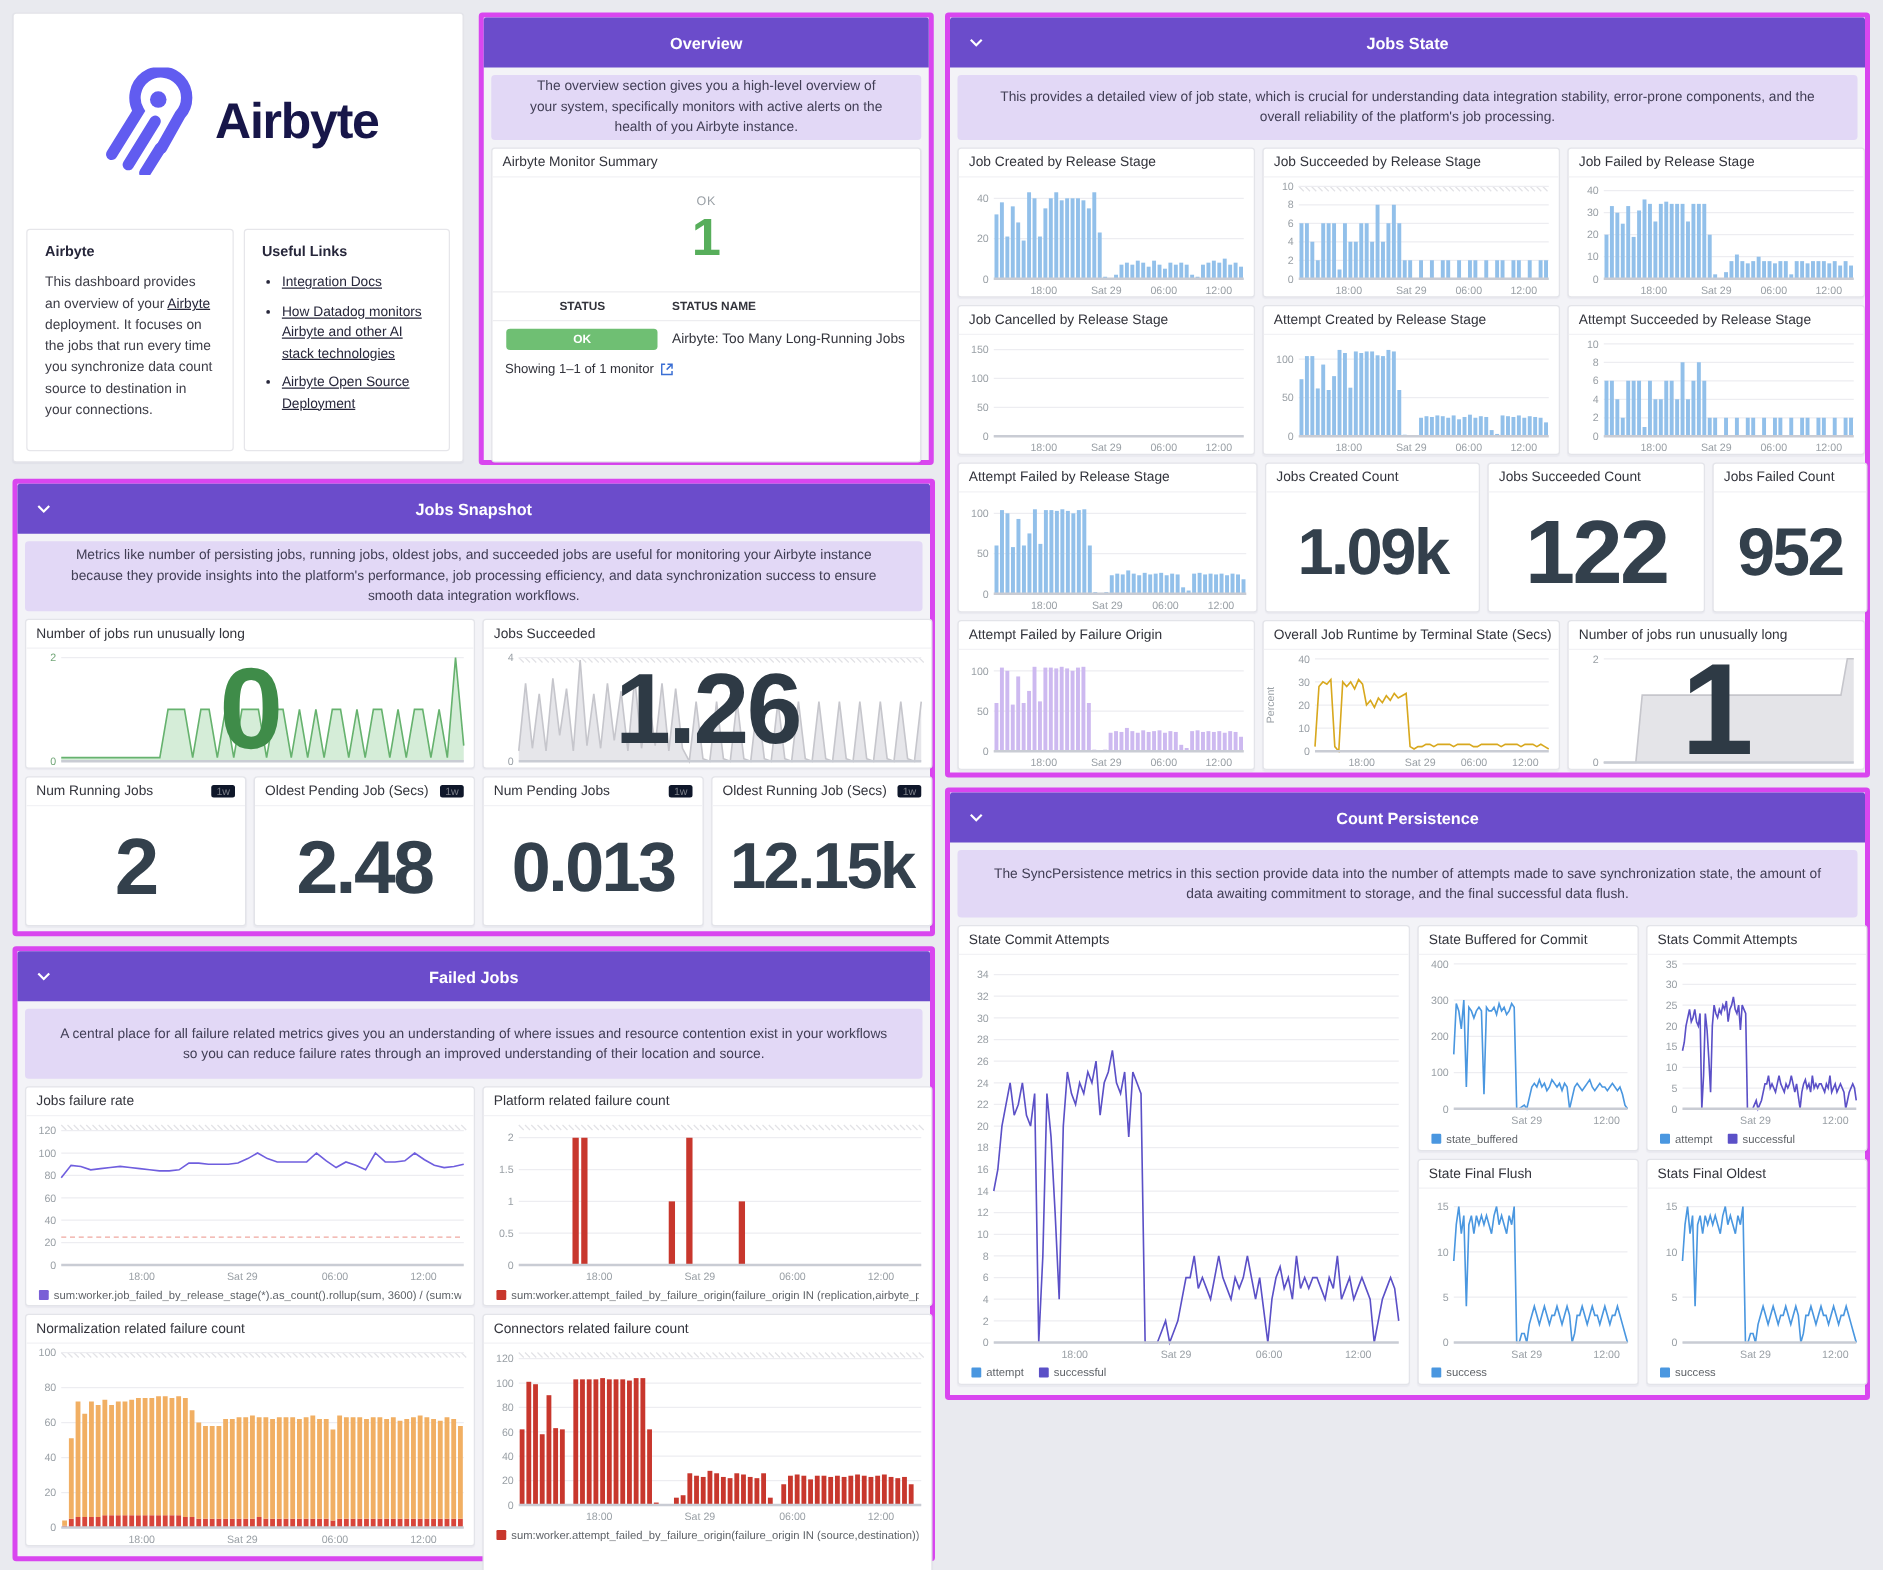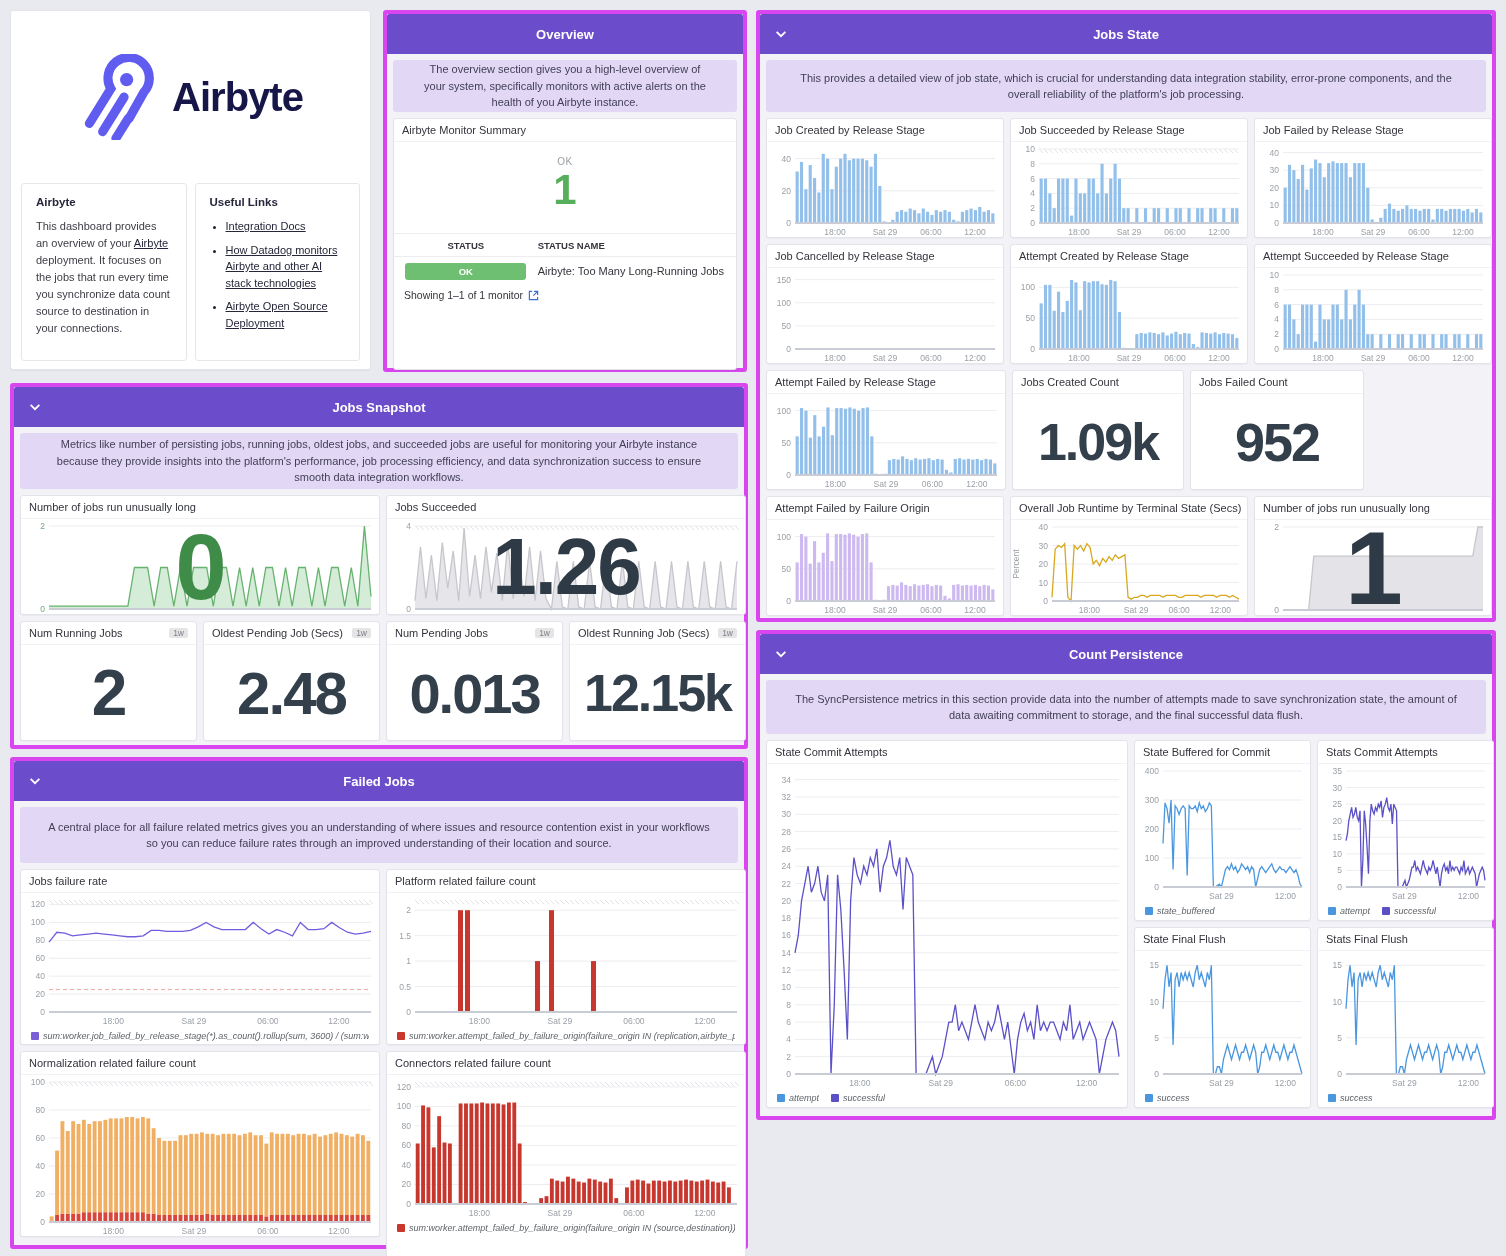--- a/index.html
+++ b/index.html
@@ -3,27 +3,27 @@
 <meta charset="utf-8">
 <style>
   html,body{margin:0;padding:0;}
   body{width:1506px;height:1256px;background:#e9eaef;font-family:"Liberation Sans",sans-serif;position:relative;overflow:hidden;}
   .group{position:absolute;background:#f3f3f7;border:4px solid #d946ef;border-radius:3px;box-sizing:border-box;}
   .hdr{height:40px;background:#6b4ccb;display:flex;align-items:center;justify-content:center;color:#fff;font-weight:bold;font-size:13px;position:relative;border-radius:2px 2px 0 0;}
   .hdr .chev{position:absolute;left:14px;top:13px;width:14px;height:14px;cursor:pointer;}
   .note{margin:6px;background:#e2d8f6;border-radius:3px;color:#413e55;font-size:11px;line-height:1.5;display:flex;align-items:center;justify-content:center;text-align:center;padding:6px 26px;box-sizing:border-box;}
   .card{background:#fff;border:1px solid #e3e4e9;border-radius:3px;box-shadow:0 1px 1px rgba(26,26,77,.04);overflow:hidden;position:relative;box-sizing:border-box;}
   .ct{height:22px;line-height:22px;padding:0 8px;font-size:11px;color:#33343c;border-bottom:1px solid #f2f2f5;display:flex;justify-content:space-between;align-items:center;white-space:nowrap;overflow:hidden;}
-  .badge{background:#e5e5e5;border-radius:2px;color:#7d818a;font-size:8.5px;padding:1px 4px;line-height:1;}
+  .badge{background:#0f172a;border-radius:2px;color:#7d818a;font-size:8.5px;padding:1px 4px;line-height:1;}
   .badge:empty{display:none;}
   .plot{position:relative;}
   .plot svg{display:block;}
   .legend{height:18px;display:flex;align-items:center;gap:12px;padding:0 10px;font-size:9px;color:#5f6368;white-space:nowrap;overflow:hidden;}
   .legend .sw{width:8px;height:8px;border-radius:1px;display:inline-block;margin-right:4px;flex:none;}
-  .legend .li{display:flex;align-items:center;overflow:hidden;text-overflow:ellipsis;font-style:italic;}
+  .legend .li{display:flex;align-items:center;overflow:hidden;text-overflow:ellipsis;}
   .bignum{position:absolute;inset:0;display:flex;align-items:center;justify-content:center;font-weight:800;pointer-events:none;letter-spacing:-2px;}
   .bigval{display:flex;align-items:center;justify-content:center;font-weight:800;color:#33404c;letter-spacing:-2px;}
   .row{display:grid;gap:6px;margin:6px;}
   
   #logo-card{position:absolute;left:10px;top:10px;width:361px;height:360px;}
   .logo-area{height:172px;display:flex;align-items:center;justify-content:center;gap:10px;}
   .brand{font-size:40px;font-weight:bold;color:#171649;letter-spacing:-1px;}
   .logo-sub{display:flex;gap:8px;margin:0 10px;}
   .subcard{flex:1;border:1px solid #e6e6ea;border-radius:3px;padding:12px 14px;height:152px;overflow:hidden;}
   .subcard h4{margin:0 0 10px;font-size:11.5px;color:#26263a;}
@@ -578,20 +578,26 @@
             <text x="165.36" y="93" text-anchor="middle" fill="#9aa0a6" font-size="8.5" font-family="&quot;Liberation Sans&quot;,sans-serif">06:00</text>
             <text x="209.8" y="93" text-anchor="middle" fill="#9aa0a6" font-size="8.5" font-family="&quot;Liberation Sans&quot;,sans-serif">12:00</text>
           </svg>
         </div>
     </div>
     <div class="card" style="height:120px">
       <div class="ct">
           <span>Jobs Created Count</span>
         </div>
       <div class="bigval" style="height:96px;font-size:52px">1.09k</div>
+    </div>
+    <div class="card" style="height:120px">
+      <div class="ct">
+          <span>Jobs Succeeded Count</span>
+        </div>
+      <div class="bigval" style="height:96px;font-size:72px">122</div>
     </div>
     <div class="card" style="height:120px">
       <div class="ct">
           <span>Jobs Failed Count</span>
         </div>
       <div class="bigval" style="height:96px;font-size:54px">952</div>
     </div>
   </div>
 
   <div class="row" style="grid-template-columns:238px 238px 238px;">
@@ -1594,21 +1600,21 @@
           </div>
       <div class="legend">
             <span class="li">
               <span class="sw" style="background: rgb(74, 151, 224);"></span>
               <span>success</span>
             </span>
           </div>
         </div>
       <div class="card" style="height:181px">
         <div class="ct">
-            <span>Stats Final Flush</span>
+            <span>Stats Final Oldest</span>
           </div>
         <div class="plot" style="height:138px">
             <svg width="175" height="138">
               <line x1="28" x2="167" y1="123" y2="123" stroke="#ededf1" stroke-width="1"></line>
               <text x="24" y="126" text-anchor="end" fill="#9aa0a6" font-size="8.5" font-family="&quot;Liberation Sans&quot;,sans-serif">0</text>
               <line x1="28" x2="167" y1="86.75" y2="86.75" stroke="#ededf1" stroke-width="1"></line>
               <text x="24" y="89.75" text-anchor="end" fill="#9aa0a6" font-size="8.5" font-family="&quot;Liberation Sans&quot;,sans-serif">5</text>
               <line x1="28" x2="167" y1="50.5" y2="50.5" stroke="#ededf1" stroke-width="1"></line>
               <text x="24" y="53.5" text-anchor="end" fill="#9aa0a6" font-size="8.5" font-family="&quot;Liberation Sans&quot;,sans-serif">10</text>
               <line x1="28" x2="167" y1="14.25" y2="14.25" stroke="#ededf1" stroke-width="1"></line>

